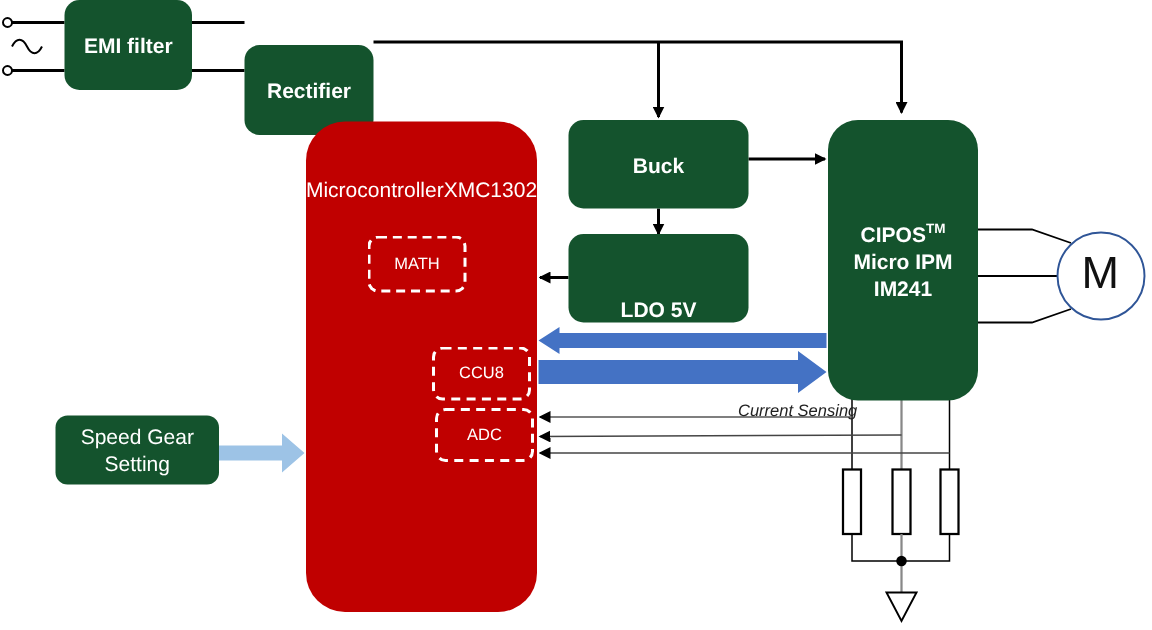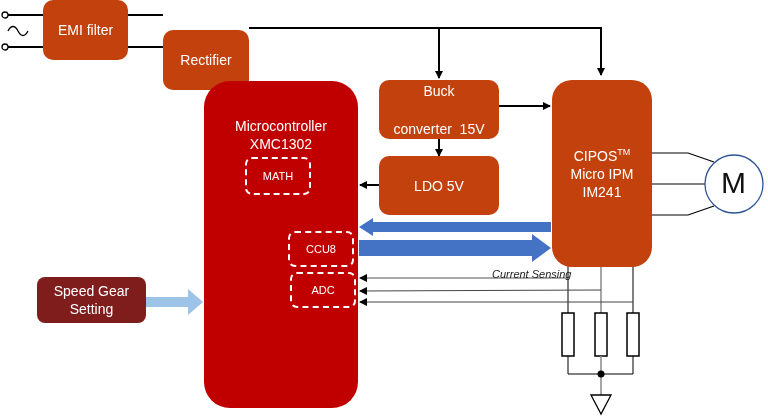--- a/index.html
+++ b/index.html
@@ -1,20 +1,20 @@
 <!DOCTYPE html>
 <html><head>
 <meta charset="utf-8">
 <style>
   html, body { margin: 0; padding: 0; background: #ffffff; }
   body { width: 768px; height: 420px; position: relative; overflow: hidden; font-family: "Liberation Sans", sans-serif; }
   #diagram { position: absolute; left: 0; top: 0; }
   .blk { position: absolute; display: flex; align-items: center; justify-content: center; text-align: center; color: #ffffff; font-size: 14px; line-height: 18px; }
-  .teal { background: #c2410c; border-radius: 10px; }
-  .gray { background: #7f1d1d; border-radius: 8px; }
+  .teal { background: #14532d; border-radius: 10px; font-weight: bold; }
+  .gray { background: #14532d; border-radius: 8px; }
   .red { background: #c00000; border-radius: 26px; }
   .dash { position: absolute; border: 2px dashed #ffffff; border-radius: 7px; color: #ffffff; font-size: 11px; display: flex; align-items: center; justify-content: center; box-sizing: border-box; }
   .label { position: absolute; font-size: 11px; color: #222; background: transparent; }
   .motor-label { position: absolute; font-size: 30px; color: #111; }
   .sup { font-size: 9px; vertical-align: super; line-height: 0; }
 </style>
 </head>
 <body>
 
 <svg id="diagram" width="768" height="420" viewBox="0 0 768 420">
@@ -72,37 +72,36 @@
 </svg>
 
 <div class="blk teal" style="left:43px;top:0px;width:85px;height:60px;">
   <span>EMI filter</span>
 </div>
 <div class="blk teal" style="left:163px;top:0px;width:86px;height:60px;margin-top:30px;">
   <span>Rectifier</span>
 </div>
 <div class="blk teal" style="left:379px;top:80px;width:120px;height:59px;flex-direction:column;gap:20px;">
   <span>Buck</span>
-  <span style="white-space:pre;">converter  15V</span>
 </div>
-<div class="blk teal" style="left:379px;top:156px;width:120px;height:59px;">
+<div class="blk teal" style="left:379px;top:156px;width:120px;height:59px;align-items:flex-end;">
   <span>LDO 5V</span>
 </div>
 <div class="blk teal" style="left:552px;top:80px;width:100px;height:187px;flex-direction:column;border-radius:20px;">
   <span><span>CIPOS</span><span class="sup">TM</span></span>
   <span>Micro IPM</span>
   <span>IM241</span>
 </div>
 <div class="blk gray" style="left:37px;top:277px;width:109px;height:46px;flex-direction:column;">
   <span>Speed Gear</span>
   <span>Setting</span>
 </div>
 
 <div class="blk red" style="left:204px;top:81px;width:154px;height:327px;align-items:flex-start;">
-  <div style="margin-top:36px;display:flex;flex-direction:column;align-items:center;justify-content:flex-end;">
+  <div style="margin-top:36px;display:flex;flex-direction:row;align-items:center;justify-content:flex-end;">
     <span>Microcontroller</span>
     <span>XMC1302</span>
   </div>
 </div>
 <div class="dash" style="left:245px;top:157px;width:66px;height:38px;">
   <span>MATH</span>
 </div>
 <div class="dash" style="left:288px;top:231px;width:66px;height:36px;">
   <span>CCU8</span>
 </div>

